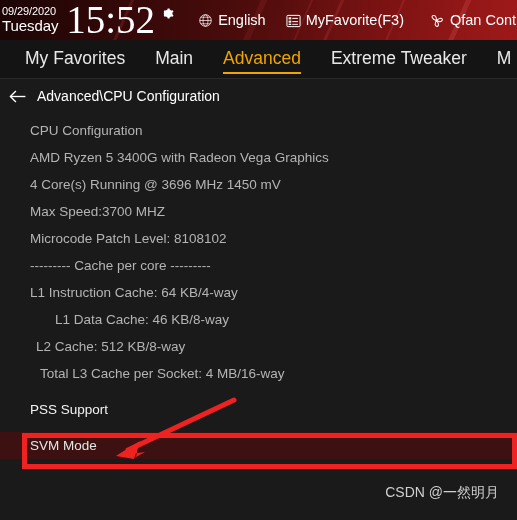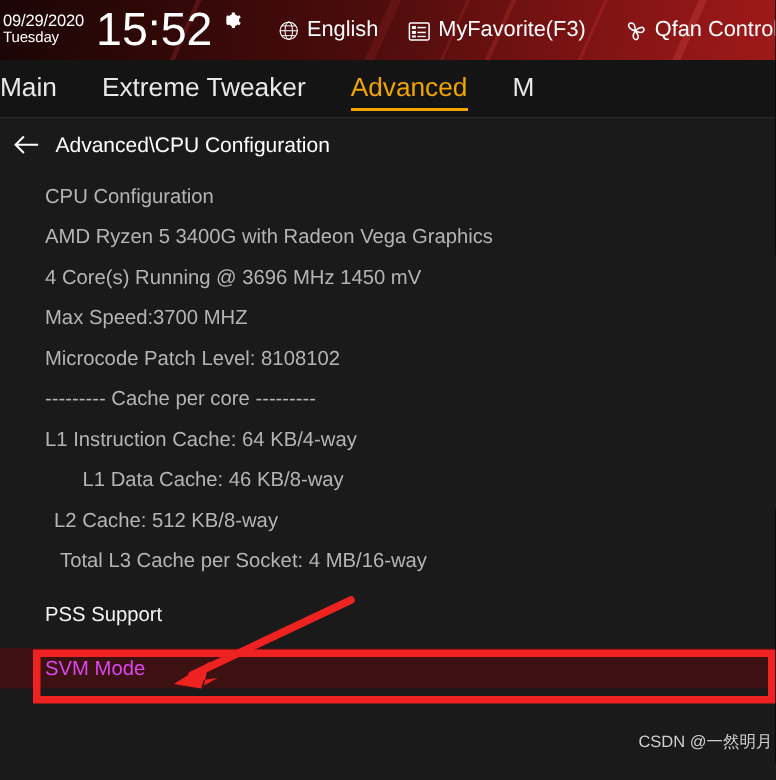--- a/index.html
+++ b/index.html
@@ -52,31 +52,32 @@
     align-items: center;
     z-index: 2;
   }
 
   .datetime {
     margin-left: 2px;
     line-height: 1.05;
     color: #fff;
   }
   .datetime .date { font-size: 11px; letter-spacing: -0.1px; }
-  .datetime .day { font-size: 10px; letter-spacing: -0.1px; }
+  .datetime .day { font-size: 15px; letter-spacing: -0.1px; }
 
   .clock {
     margin-left: 8px;
-    font-size: 31px;
+    font-size: 39px;
     color: #fff;
     letter-spacing: 0px;
     font-weight: 400;
     line-height: 1;
     position: relative;
     top: -1px;
+    font-family: Liberation Serif, serif;
   }
 
   .gear-icon {
     margin-left: 3px;
     position: relative;
     top: -7px;
     display: inline-flex;
   }
 
   .hdr-sep {
@@ -159,21 +160,21 @@
     white-space: nowrap;
   }
   .row.info   { color: #b4b4b4; }
   .row.item   { color: #f2f2f2; }
   .row.ind1   { padding-left: 55px; }
   .row.ind2   { padding-left: 36px; }
   .row.ind3   { padding-left: 40px; }
 
   .row.selected {
     background: #3d1111;
-    color: #d946ef;
+    color: #e5e5e5;
     margin-left: 0;
   }
 
   
   .gap { height: 9px; }
 
   
   .annot-box {
     position: absolute;
     left: 22px;
@@ -191,24 +192,24 @@
     top: 0;
     width: 517px;
     height: 520px;
     pointer-events: none;
     z-index: 31;
   }
 
   
   .watermark {
     position: absolute;
-    right: 2px;
+    right: 18px;
     bottom: 18px;
     color: #cfcfcf;
-    font-size: 11px;
+    font-size: 14px;
     z-index: 20;
     text-align: right;
   }
 </style>
 </head>
 <body>
 
 <div id="screen">
 
   <div class="header">
@@ -274,23 +275,24 @@
             </g>
             <circle cx="12" cy="11" r="1.3" fill="#ffffff"></circle>
           </svg>
         </span>
         <span>Qfan Control(F6</span>
       </div>
     </div>
   </div>
 
   <div class="tabbar">
+    <div class="tab first">My Favorites</div>
     <div class="tab">Main</div>
+    <div class="tab active">Advanced</div>
     <div class="tab">Extreme Tweaker</div>
-    <div class="tab active">Advanced</div>
     <div class="tab">M</div>
   </div>
 
   <div class="breadcrumb">
     <span class="back">
       <svg width="19" height="15" viewBox="0 0 24 18" aria-hidden="true">
         <line x1="22" y1="9" x2="3" y2="9" stroke="#ffffff" stroke-width="1.7"></line>
         <polyline points="10,2 3,9 10,16" fill="none" stroke="#ffffff" stroke-width="1.7"></polyline>
       </svg>
     </span>

